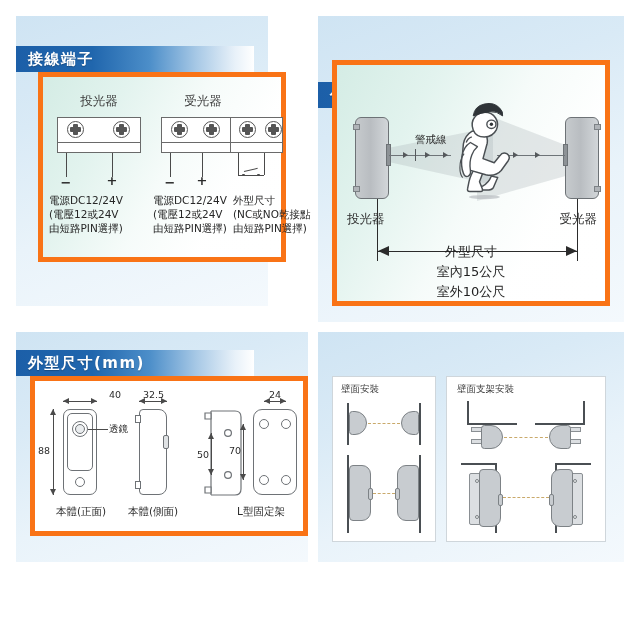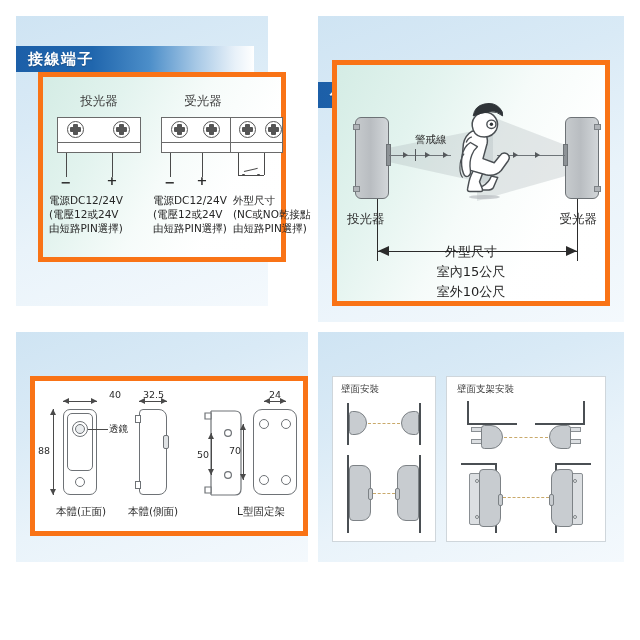--- a/index.html
+++ b/index.html
@@ -342,20 +342,23 @@
 
       <div class="dist-text cjk" style="left:0; top:178px;">外型尺寸</div>
       <div class="dist-text cjk" style="left:0; top:198px;">室內15公尺</div>
       <div class="dist-text cjk" style="left:0; top:218px;">室外10公尺</div>
     </div>
   </div>
 
   <div class="panel" id="p3">
     <div class="panel-bg"></div>
 
+    <div class="panel-head">
+      <span class="panel-head-text cjk">外型尺寸(mm)</span>
+    </div>
 
     <div class="panel-body">
 
       <div class="outline" style="left:28px; top:28px; width:34px; height:86px; border-radius:7px;"></div>
       <div class="outline" style="left:32px; top:32px; width:26px; height:58px; border-radius:5px;"></div>
       <div class="outline" style="left:37px; top:40px; width:16px; height:16px; border-radius:50%;"></div>
       <div class="outline" style="left:40px; top:43px; width:10px; height:10px; border-radius:50%; background:#e9ecee;"></div>
       <div class="outline" style="left:40px; top:96px; width:10px; height:10px; border-radius:50%;"></div>
 
       <div class="dimh" style="left:28px; top:20px; width:34px;"></div>

